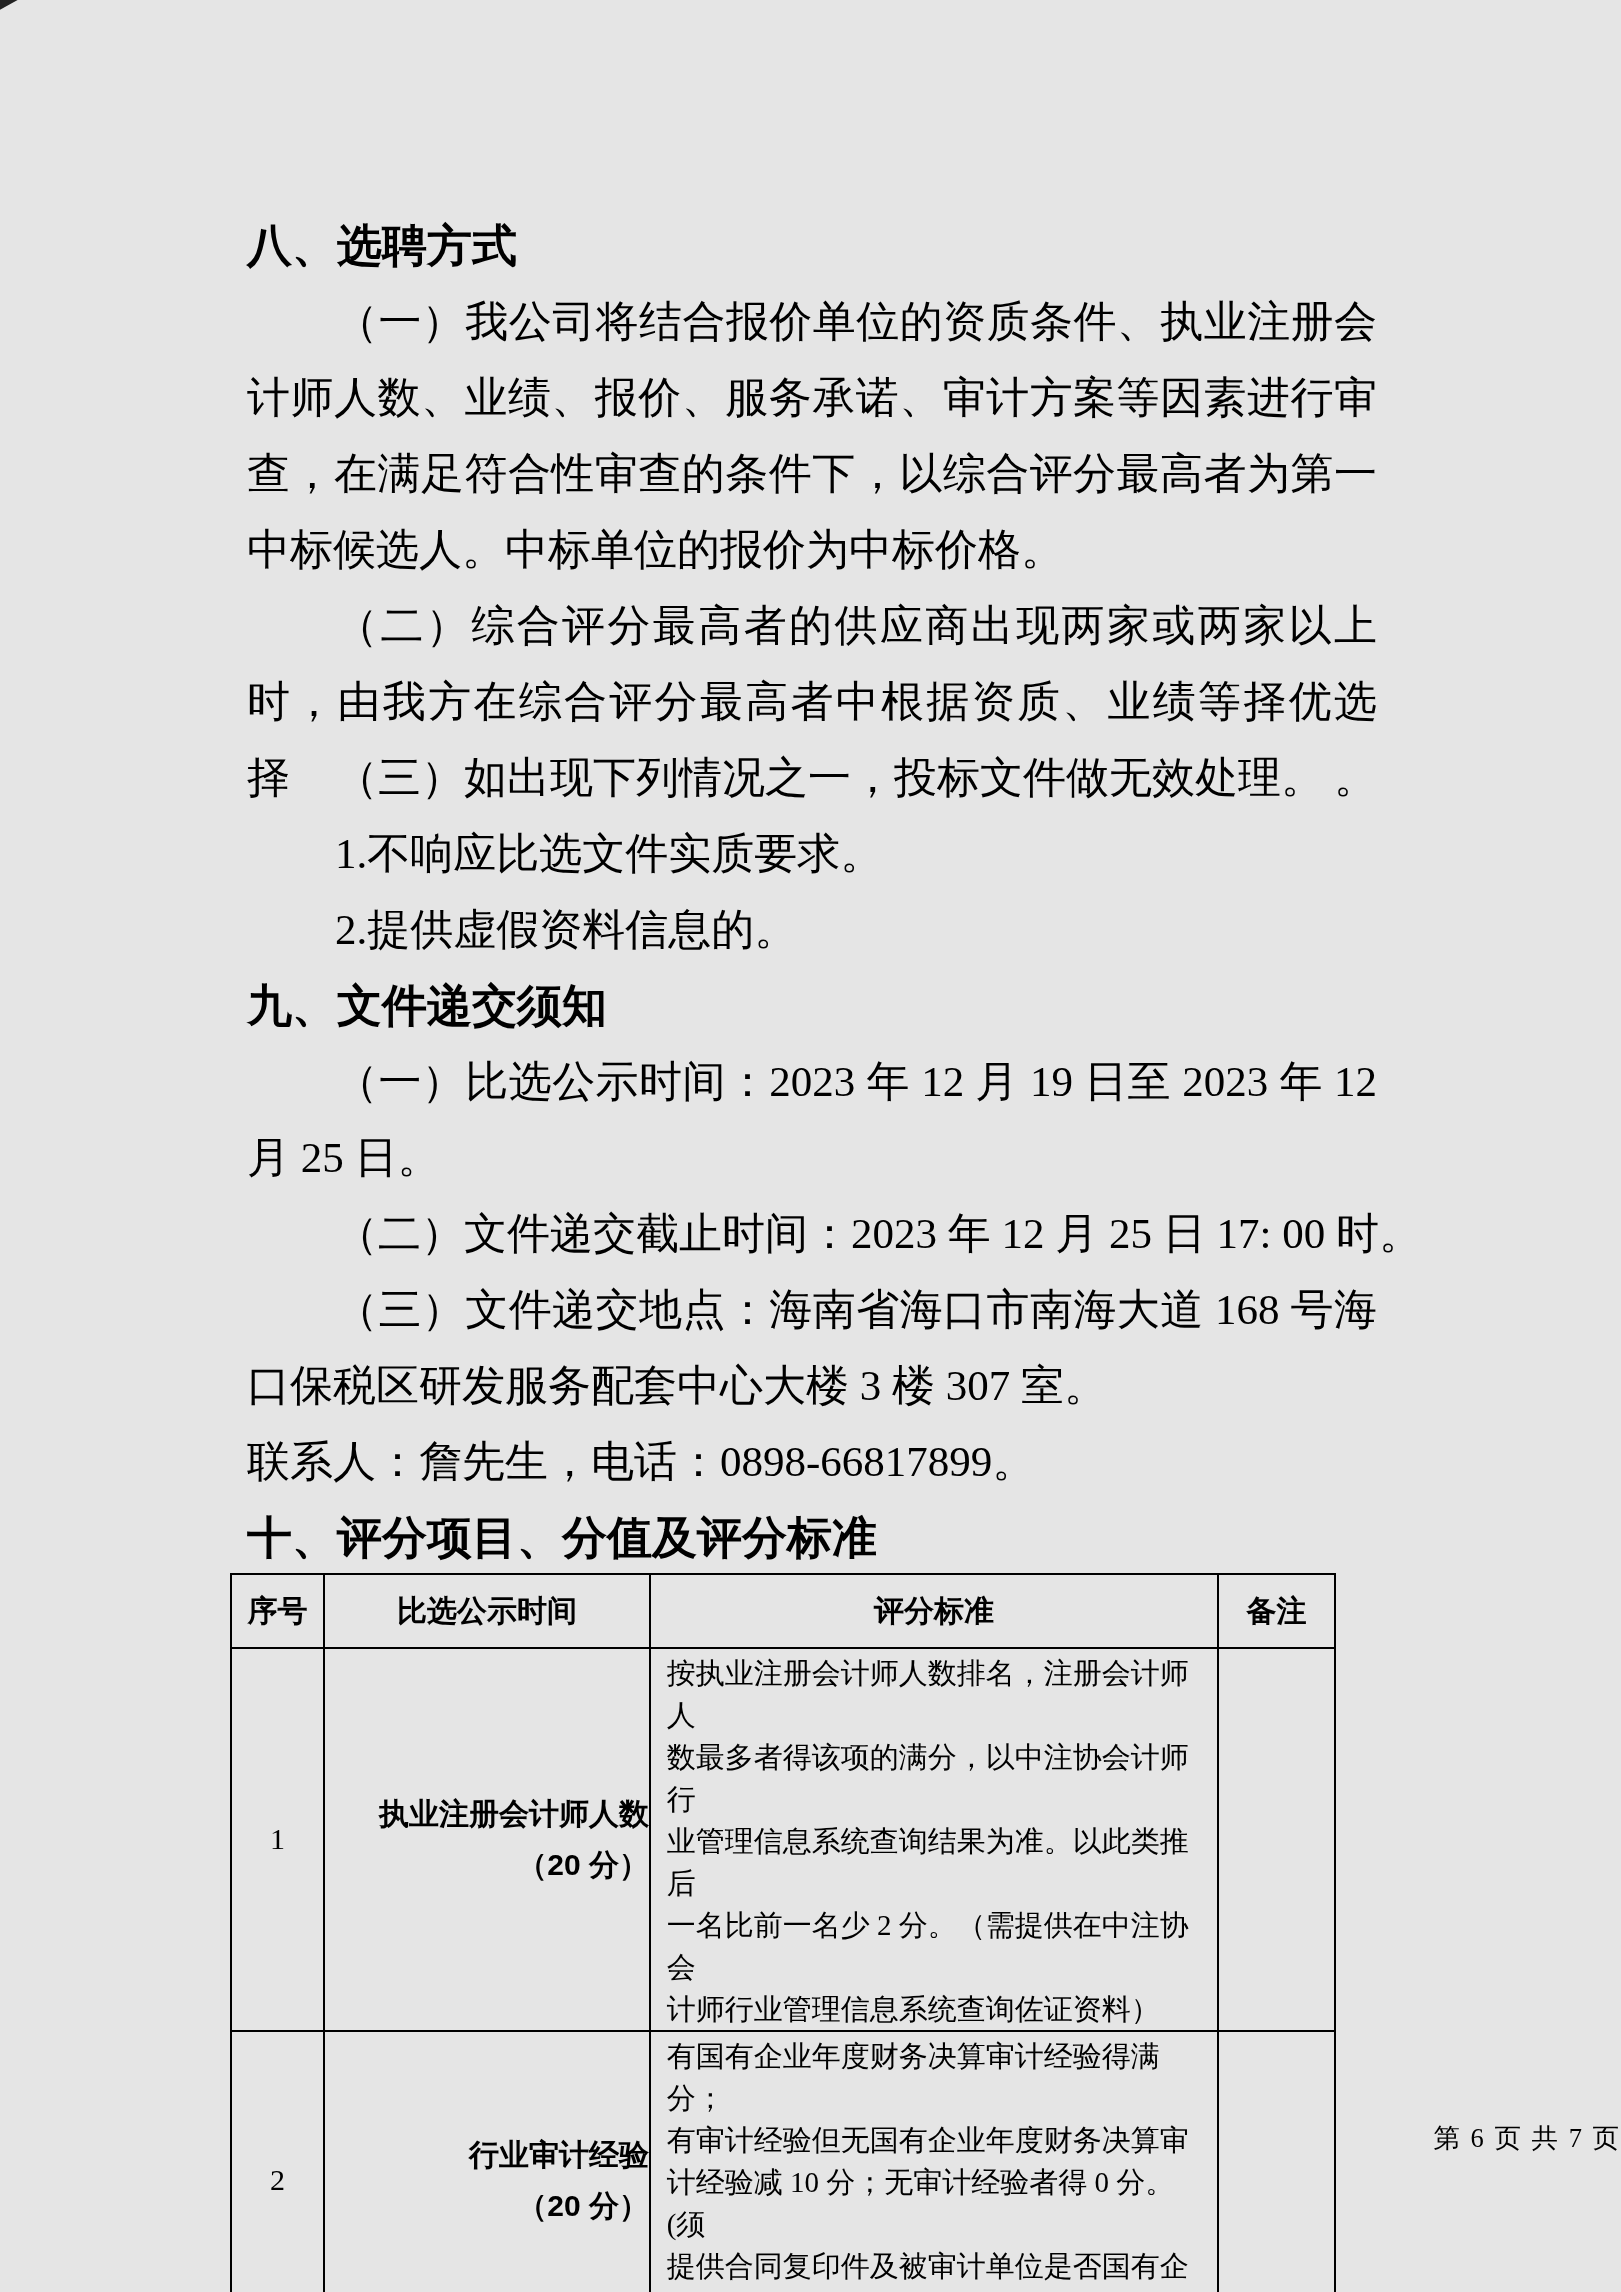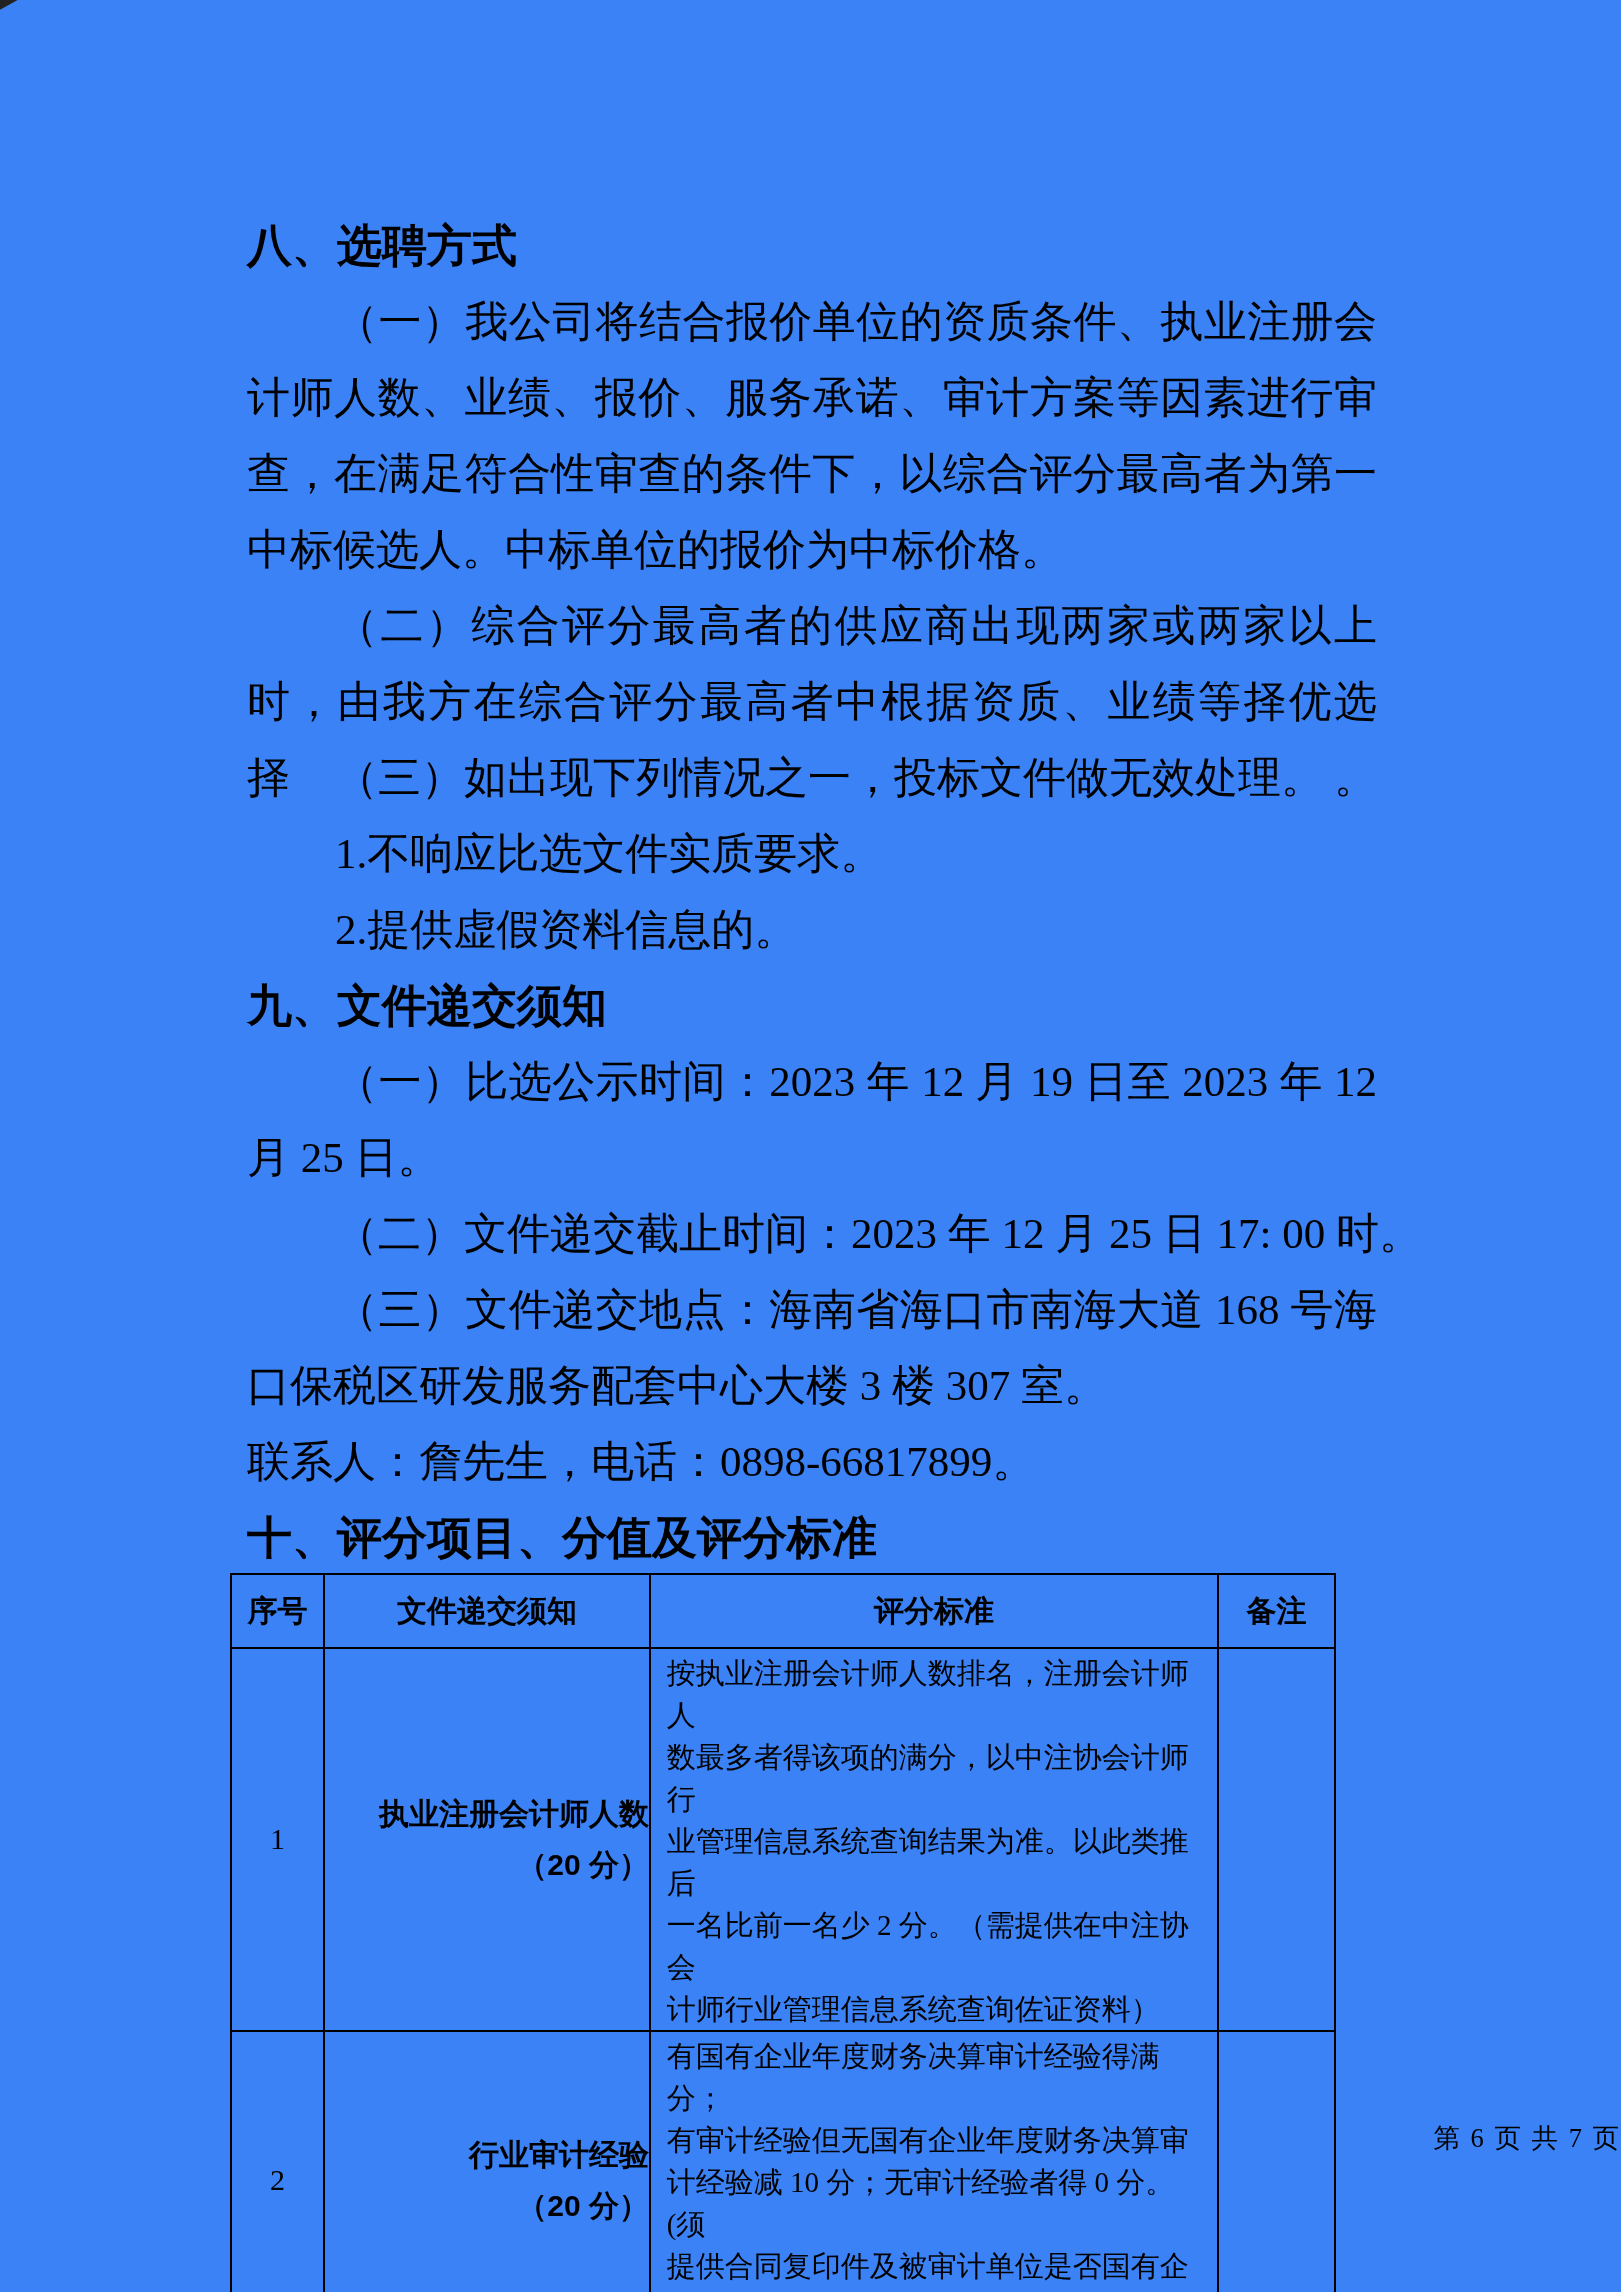--- a/index.html
+++ b/index.html
@@ -4,21 +4,21 @@
 <style>
   html,body { margin:0; padding:0; }
   body {
     width:1621px; height:2293px;
     background:#ffffff;
     font-family:"Liberation Serif","DejaVu Serif",serif;
     color:#000;
     position:relative;
     overflow:hidden;
   }
-  .page { position:absolute; inset:0; background:#3b82f6; }
+  .page { position:absolute; inset:0; background:#e5e5e5; }
 
   
   .scan-mark {
     position:absolute; top:0; left:0; width:17.6px; height:9.8px;
     background:#222;
     clip-path:polygon(0 0,100% 0,0 100%);
   }
 
   .doc-body {
     position:absolute; left:247px; top:208px; width:1130px;
@@ -113,21 +113,21 @@
   <table class="score-table">
     <colgroup>
       <col style="width:93px">
       <col style="width:326px">
       <col style="width:568px">
       <col style="width:117px">
     </colgroup>
     <thead>
       <tr>
         <th>序号</th>
-        <th>文件递交须知</th>
+        <th>比选公示时间</th>
         <th>评分标准</th>
         <th>备注</th>
       </tr>
     </thead>
     <tbody>
       <tr class="row-1">
         <td class="no">1</td>
         <td class="item">执业注册会计师人数
 （20 分）</td>
         <td class="crit">按执业注册会计师人数排名，注册会计师人

